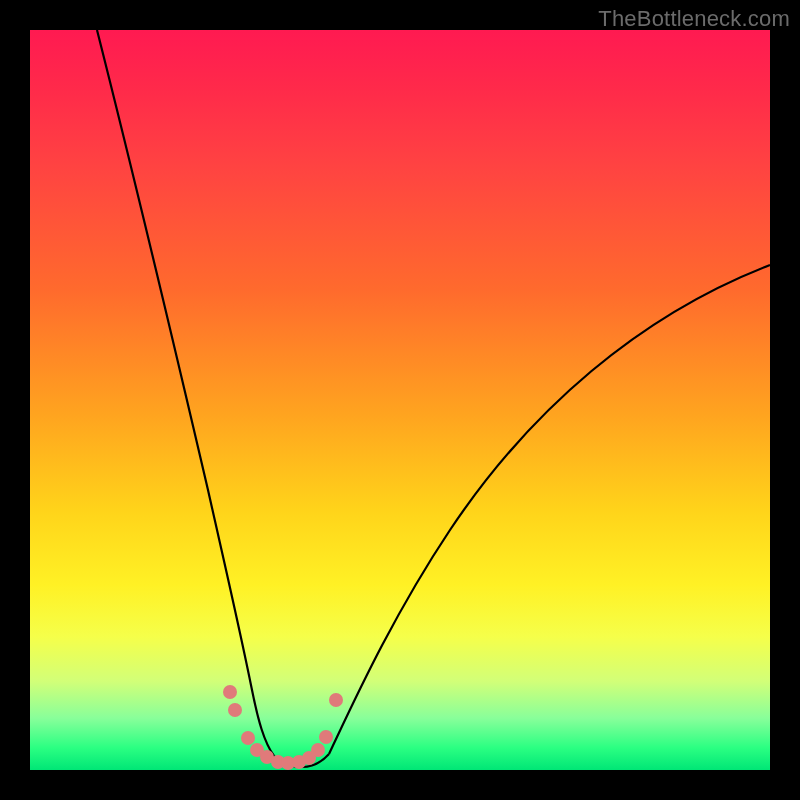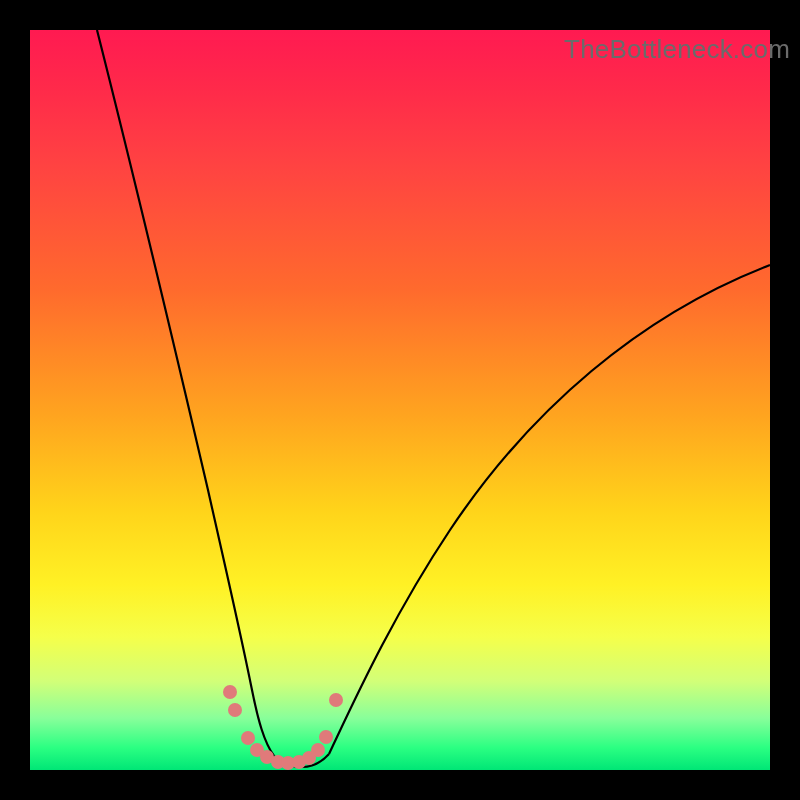--- a/index.html
+++ b/index.html
@@ -35,25 +35,24 @@
       #d2ff78 88%,
       #88ff9a 93%,
       #2bff82 97%,
       #00e676 100%);
   }
   .watermark {
     position: absolute;
     top: 6px;
     right: 10px;
     color: #6b6b6b;
-    font-size: 26px;
+    font-size: 22px;
     font-weight: 500;
     letter-spacing: 0.2px;
     user-select: none;
-    margin-top: 28px;
   }
   svg.curves {
     position: absolute;
     inset: 0;
     width: 100%;
     height: 100%;
     overflow: visible;
   }
   .curve {
     fill: none;

